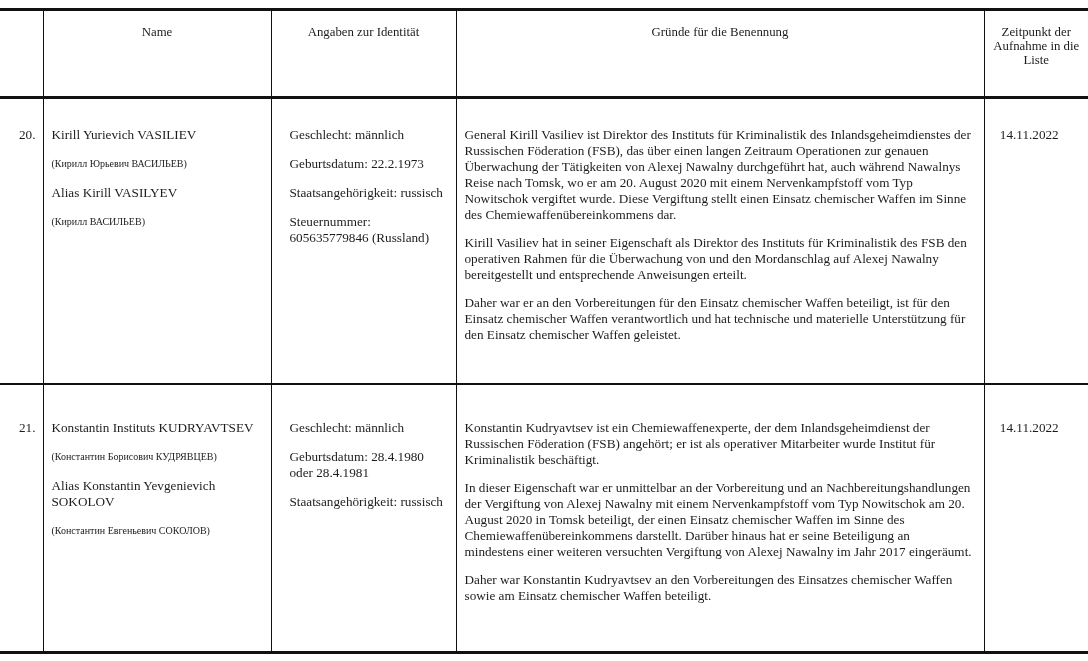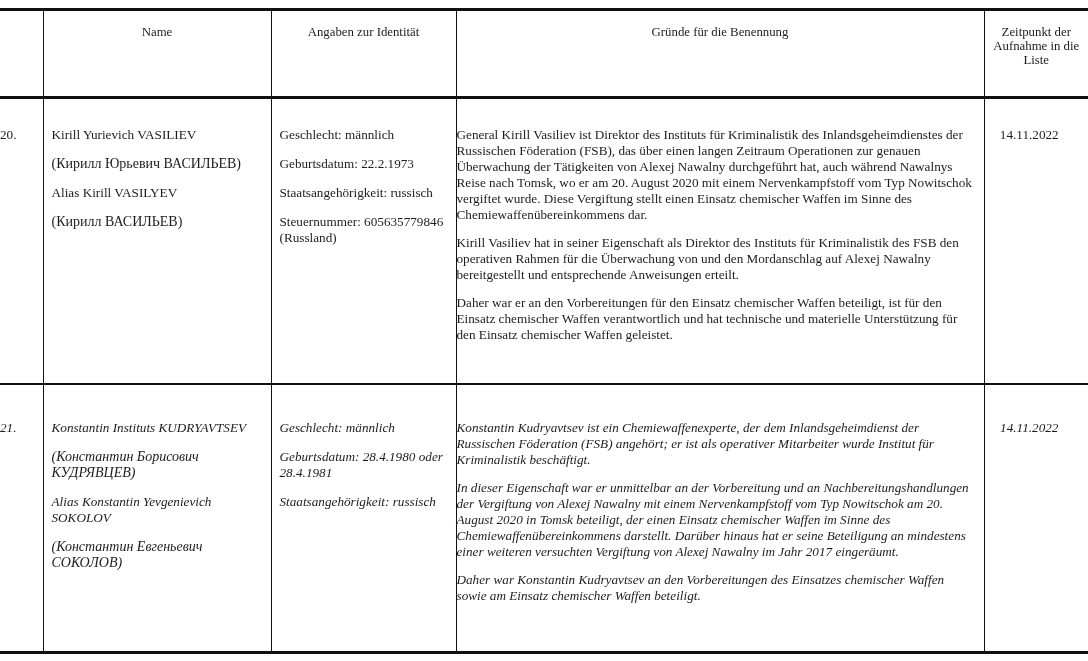--- a/index.html
+++ b/index.html
@@ -34,31 +34,31 @@
     font-weight: normal;
     font-size: 12.8px;
     line-height: 14px;
     text-align: center;
     padding: 14px 4px 4px 4px;
   }
   tr.row-20 td { height: 286px; }
   tr.row-21 td { height: 269px; }
 
   td { padding-top: 28px; font-size: 13.2px; line-height: 16px; }
-  tr.row-21 td { padding-top: 35px; font-style: italic; }
+  tr.row-21 td { padding-top: 35px; }
 
-  td.cell-number { text-align: left; padding-right: 7px; }
+  td.cell-number { text-align: right; padding-right: 7px; }
   td.cell-name { padding-left: 8px; padding-right: 6px; }
-  td.cell-identity { padding-left: 8px; padding-right: 8px; }
-  td.cell-reasons { padding-left: 0; padding-right: 11px; }
+  td.cell-identity { padding-left: 18px; padding-right: 8px; }
+  td.cell-reasons { padding-left: 8px; padding-right: 11px; }
   td.cell-date { text-align: center; padding-left: 2px; padding-right: 16px; }
 
   p.line { margin: 0 0 13px 0; }
   p.para { margin: 0 0 12px 0; }
-  p.line.cyr { font-size: 14px; }
+  p.line.cyr { font-size: 10px; }
 </style>
 </head>
 <body>
 
 <div class="page">
   <table class="doc-table">
     <colgroup>
       <col style="width:43px">
       <col style="width:228px">
       <col style="width:185px">

